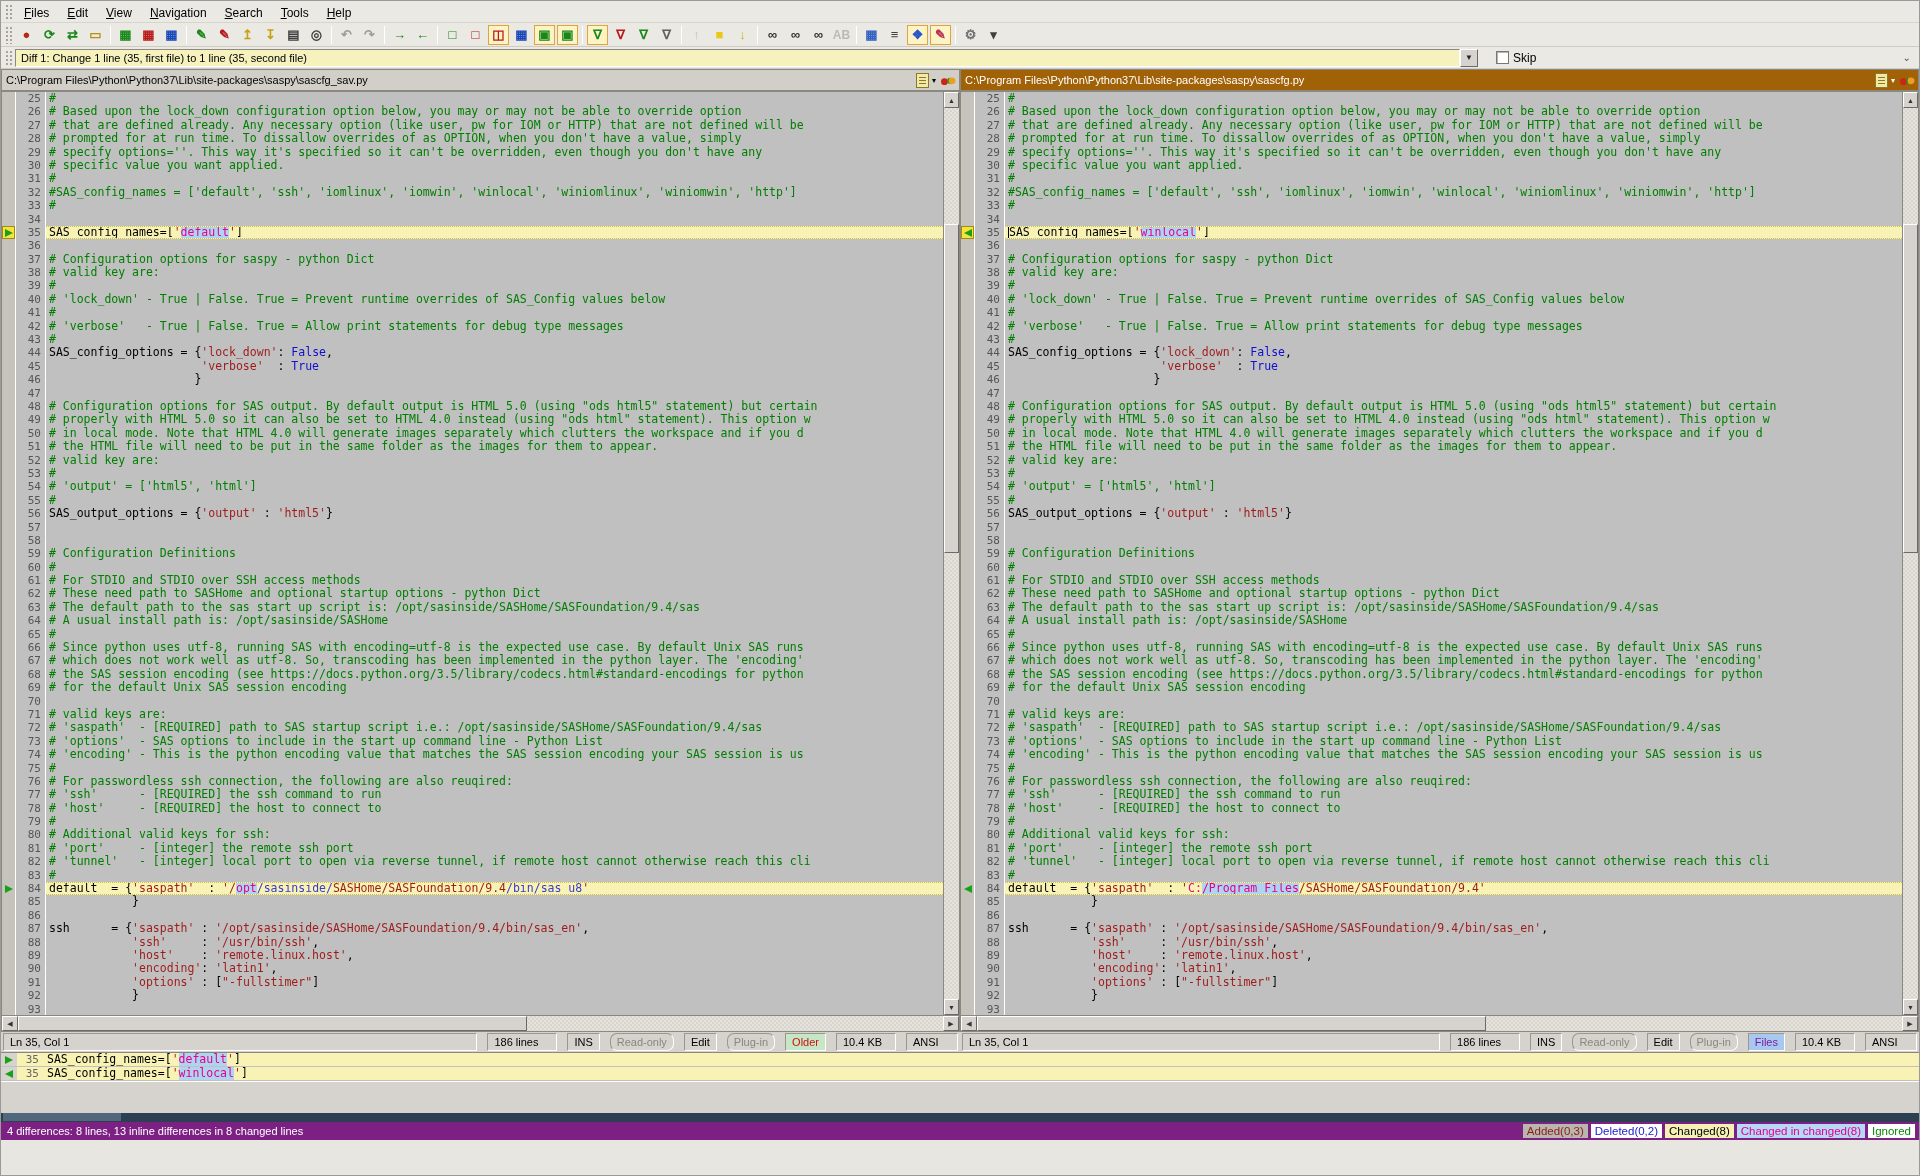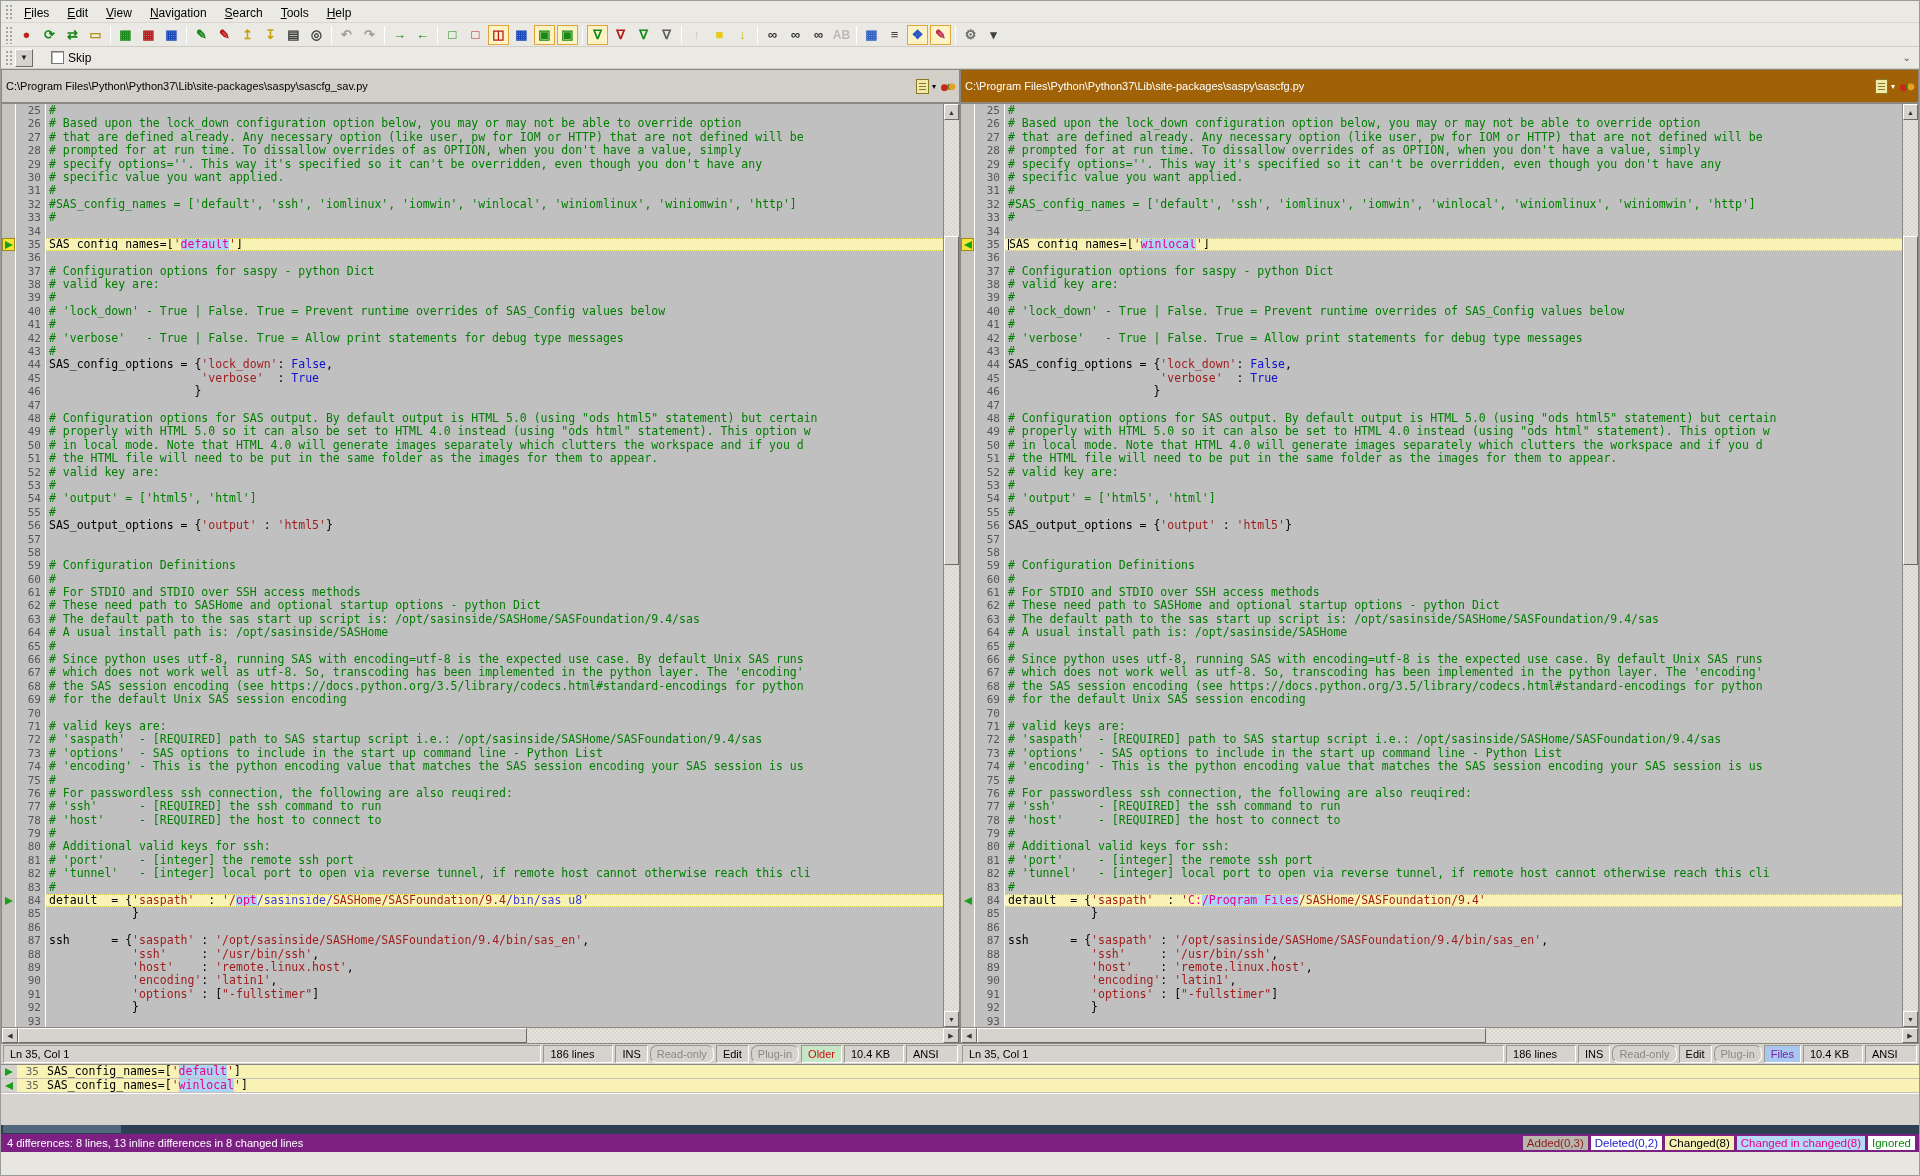--- a/index.html
+++ b/index.html
@@ -31,21 +31,21 @@
   .tbsep{width:1px;height:18px;background:#b8b5af;margin:0 3px;border-right:1px solid #fff;}
   
   .diffbar{height:22px;background:#ebe9e4;display:flex;align-items:center;flex:none;border-bottom:1px solid #cfccc6;}
   .diffcombo{flex:none;width:1445px;height:18px;background:#f6f1bd;border:1px solid #8a887f;border-bottom-color:#fff;border-right-color:#fff;
     font-size:11px;display:flex;align-items:center;padding:0 5px;overflow:hidden;white-space:nowrap;}
   .dropbtn{width:18px;height:18px;background:#d6d3ce;border:1px solid;border-color:#fff #6a6a6a #6a6a6a #fff;display:flex;align-items:center;justify-content:center;font-size:8px;color:#222;margin-right:10px;}
   .skipwrap{display:flex;align-items:center;gap:4px;font-size:12px;margin-left:8px;}
   .checkbox{width:13px;height:13px;background:#fff;border:1px solid #7a7870;box-shadow:inset 1px 1px 0 #b8b5ae;}
   .overflow-arrow{margin-left:auto;margin-right:8px;color:#555;font-size:10px;}
   
-  .headers{height:34px;display:flex;flex:none;}
+  .headers{height:22px;display:flex;flex:none;}
   .fhdr{width:50%;display:flex;align-items:center;border:1px solid #8a887f;font-size:11px;padding:0 4px;overflow:hidden;white-space:nowrap;}
   .fhdr.inactive{background:#d2cfc9;color:#000;}
   .fhdr.active{background:#a16207;color:#fff;}
   .fhdr .path{flex:1;overflow:hidden;text-overflow:ellipsis;}
   .hdricons{display:flex;align-items:center;gap:3px;flex:none;}
   .pageicon{width:13px;height:15px;background:#f2e9a8;border:1px solid #8a7a28;position:relative;}
   .pageicon:before{content:"";position:absolute;left:2px;top:3px;right:2px;height:1px;background:#8a7a28;box-shadow:0 3px 0 #8a7a28,0 6px 0 #8a7a28;}
   .hdrdrop{font-size:8px;color:inherit;}
   .minicherry{transform:scale(.85);}
   
@@ -68,21 +68,21 @@
   .vscroll{width:16px;flex:none;background:#d8d5cf;border-left:1px solid #8a887f;display:flex;flex-direction:column;}
   .sbtn{height:16px;flex:none;background:#d6d3ce;border:1px solid;border-color:#fff #6a6a6a #6a6a6a #fff;font-size:7px;color:#333;display:flex;align-items:center;justify-content:center;}
   .vtrack{flex:1;position:relative;background-image:linear-gradient(45deg,#e6e3dd 25%,transparent 25%,transparent 75%,#e6e3dd 75%),linear-gradient(45deg,#e6e3dd 25%,transparent 25%,transparent 75%,#e6e3dd 75%);background-size:4px 4px;background-position:0 0,2px 2px;}
   .vthumb{position:absolute;left:0;right:0;top:13%;height:37%;background:#d6d3ce;border:1px solid;border-color:#fff #6a6a6a #6a6a6a #fff;}
   .hscroll{height:16px;flex:none;background:#d8d5cf;border-top:1px solid #8a887f;display:flex;}
   .hbtn{width:16px;height:100%;flex:none;background:#d6d3ce;border:1px solid;border-color:#fff #6a6a6a #6a6a6a #fff;font-size:7px;color:#333;display:flex;align-items:center;justify-content:center;}
   .htrack{flex:1;position:relative;background-image:linear-gradient(45deg,#e6e3dd 25%,transparent 25%,transparent 75%,#e6e3dd 75%),linear-gradient(45deg,#e6e3dd 25%,transparent 25%,transparent 75%,#e6e3dd 75%);background-size:4px 4px;background-position:0 0,2px 2px;}
   .hthumb{position:absolute;top:0;bottom:0;left:0;width:55%;background:#d6d3ce;border:1px solid;border-color:#fff #6a6a6a #6a6a6a #fff;}
   
   .statusrow{height:20px;display:flex;flex:none;background:#d6d3ce;}
-  .sbar{width:50%;display:flex;padding:1px 2px;gap:2px;}
+  .sbar{width:50%;display:flex;padding:1px 2px;gap:10px;}
   .sseg{border:1px solid;border-color:#9a978f #fff #fff #9a978f;font-size:11px;padding:1px 6px;white-space:nowrap;display:flex;align-items:center;}
   .sseg.grow{flex:1;}
   .sseg.gray{color:#8a877f;border-radius:7px;}
   .sseg.older{background:#c6e6c6;color:#cc1111;}
   .sseg.newer{background:#a8c8f0;color:#7a1fa0;}
   
   .detail{flex:none;background:#d6d3ce;border-top:1px solid #8a887f;}
   .drow{display:flex;height:14px;line-height:13px;font-family:"DejaVu Sans Mono","Liberation Mono",monospace;font-size:11.5px;white-space:pre;border-bottom:1px solid #c4c1ba;}
   .dmark{width:16px;flex:none;background:#d6d3ce;display:flex;align-items:center;justify-content:center;}
   .dnum{width:26px;flex:none;text-align:right;padding-right:4px;color:#666;background:#f8f3b5;font-size:11px;}
@@ -157,20 +157,21 @@
       <span class="tbicon" style="color: rgb(64, 64, 64);">≡</span>
       <span class="tbicon hl" style="color: rgb(40, 88, 200);">❖</span>
       <span class="tbicon hl" style="color: rgb(184, 48, 88);">✎</span>
       <span class="tbsep"></span>
       <span class="tbicon" style="color: rgb(112, 112, 112);">⚙</span>
       <span class="tbicon" style="color: rgb(64, 64, 64);">▾</span>
     </div>
 
   <div class="diffbar">
     <span class="grip"></span>
+    <div class="diffcombo">Diff 1: Change 1 line (35, first file) to 1 line (35, second file)</div>
     <div class="dropbtn">▼</div>
     <div class="skipwrap">
       <span class="checkbox"></span>
       <span>Skip</span>
     </div>
     <span class="overflow-arrow">⌄</span>
   </div>
 
   <div class="headers">
     <div class="fhdr inactive">

